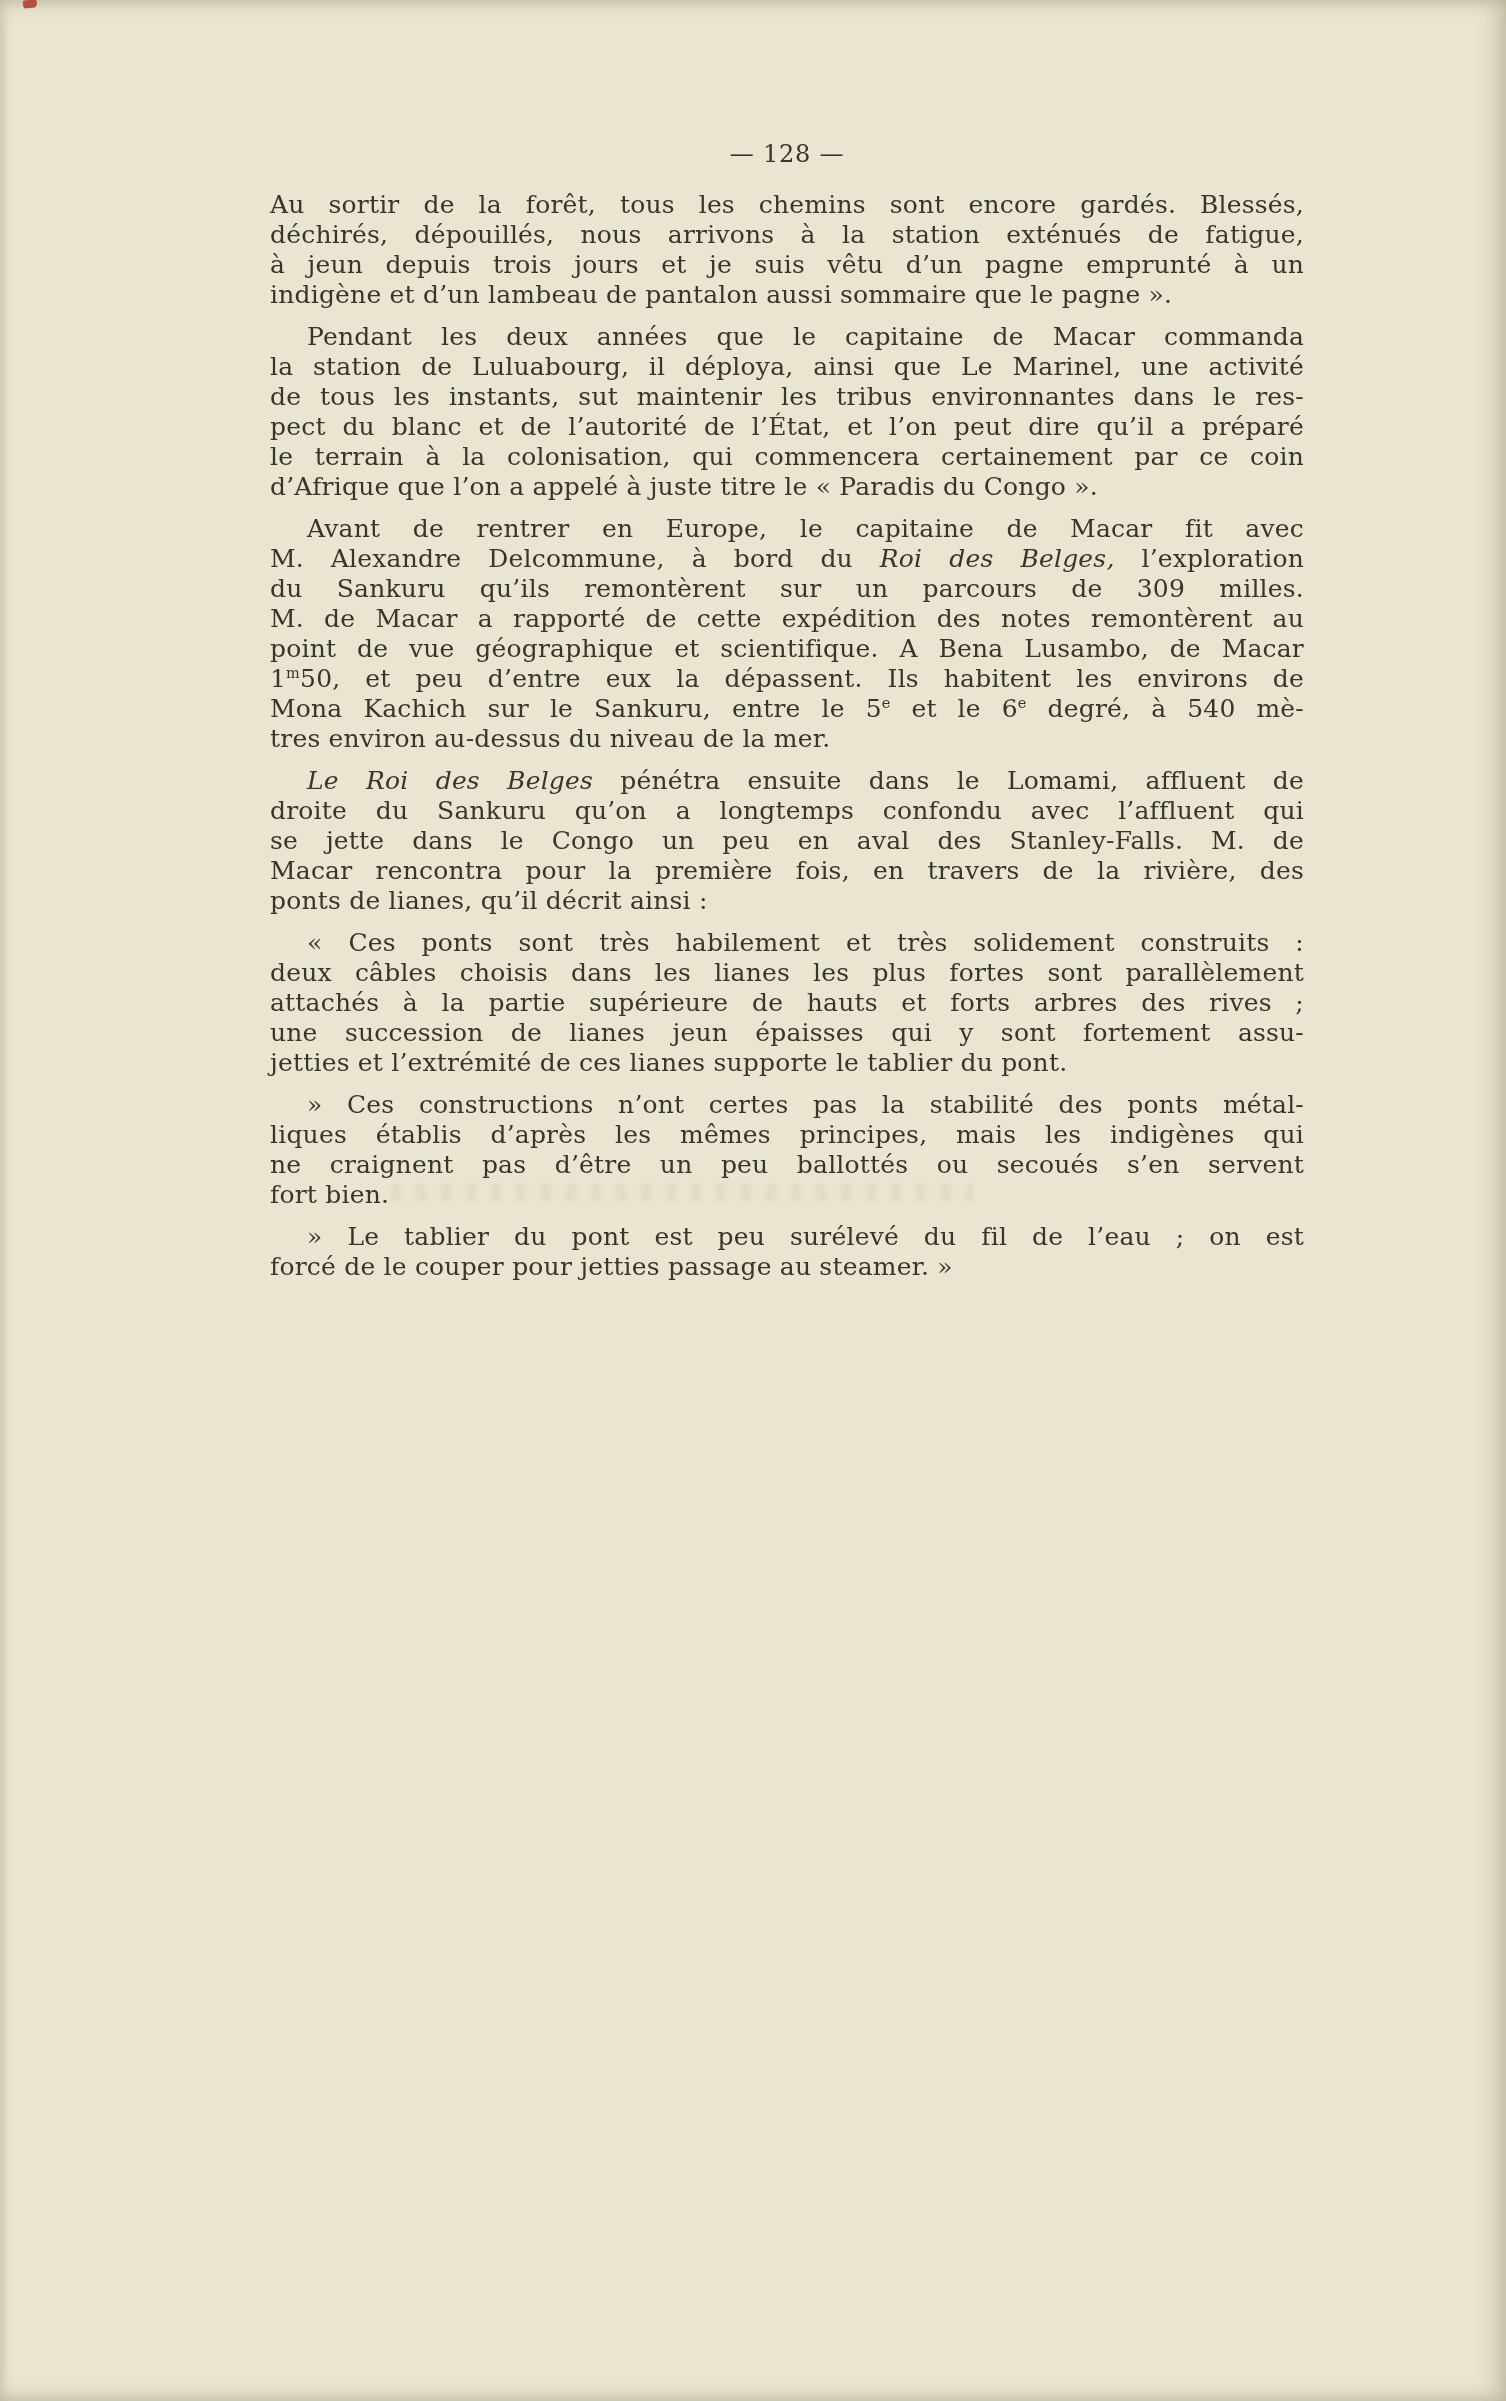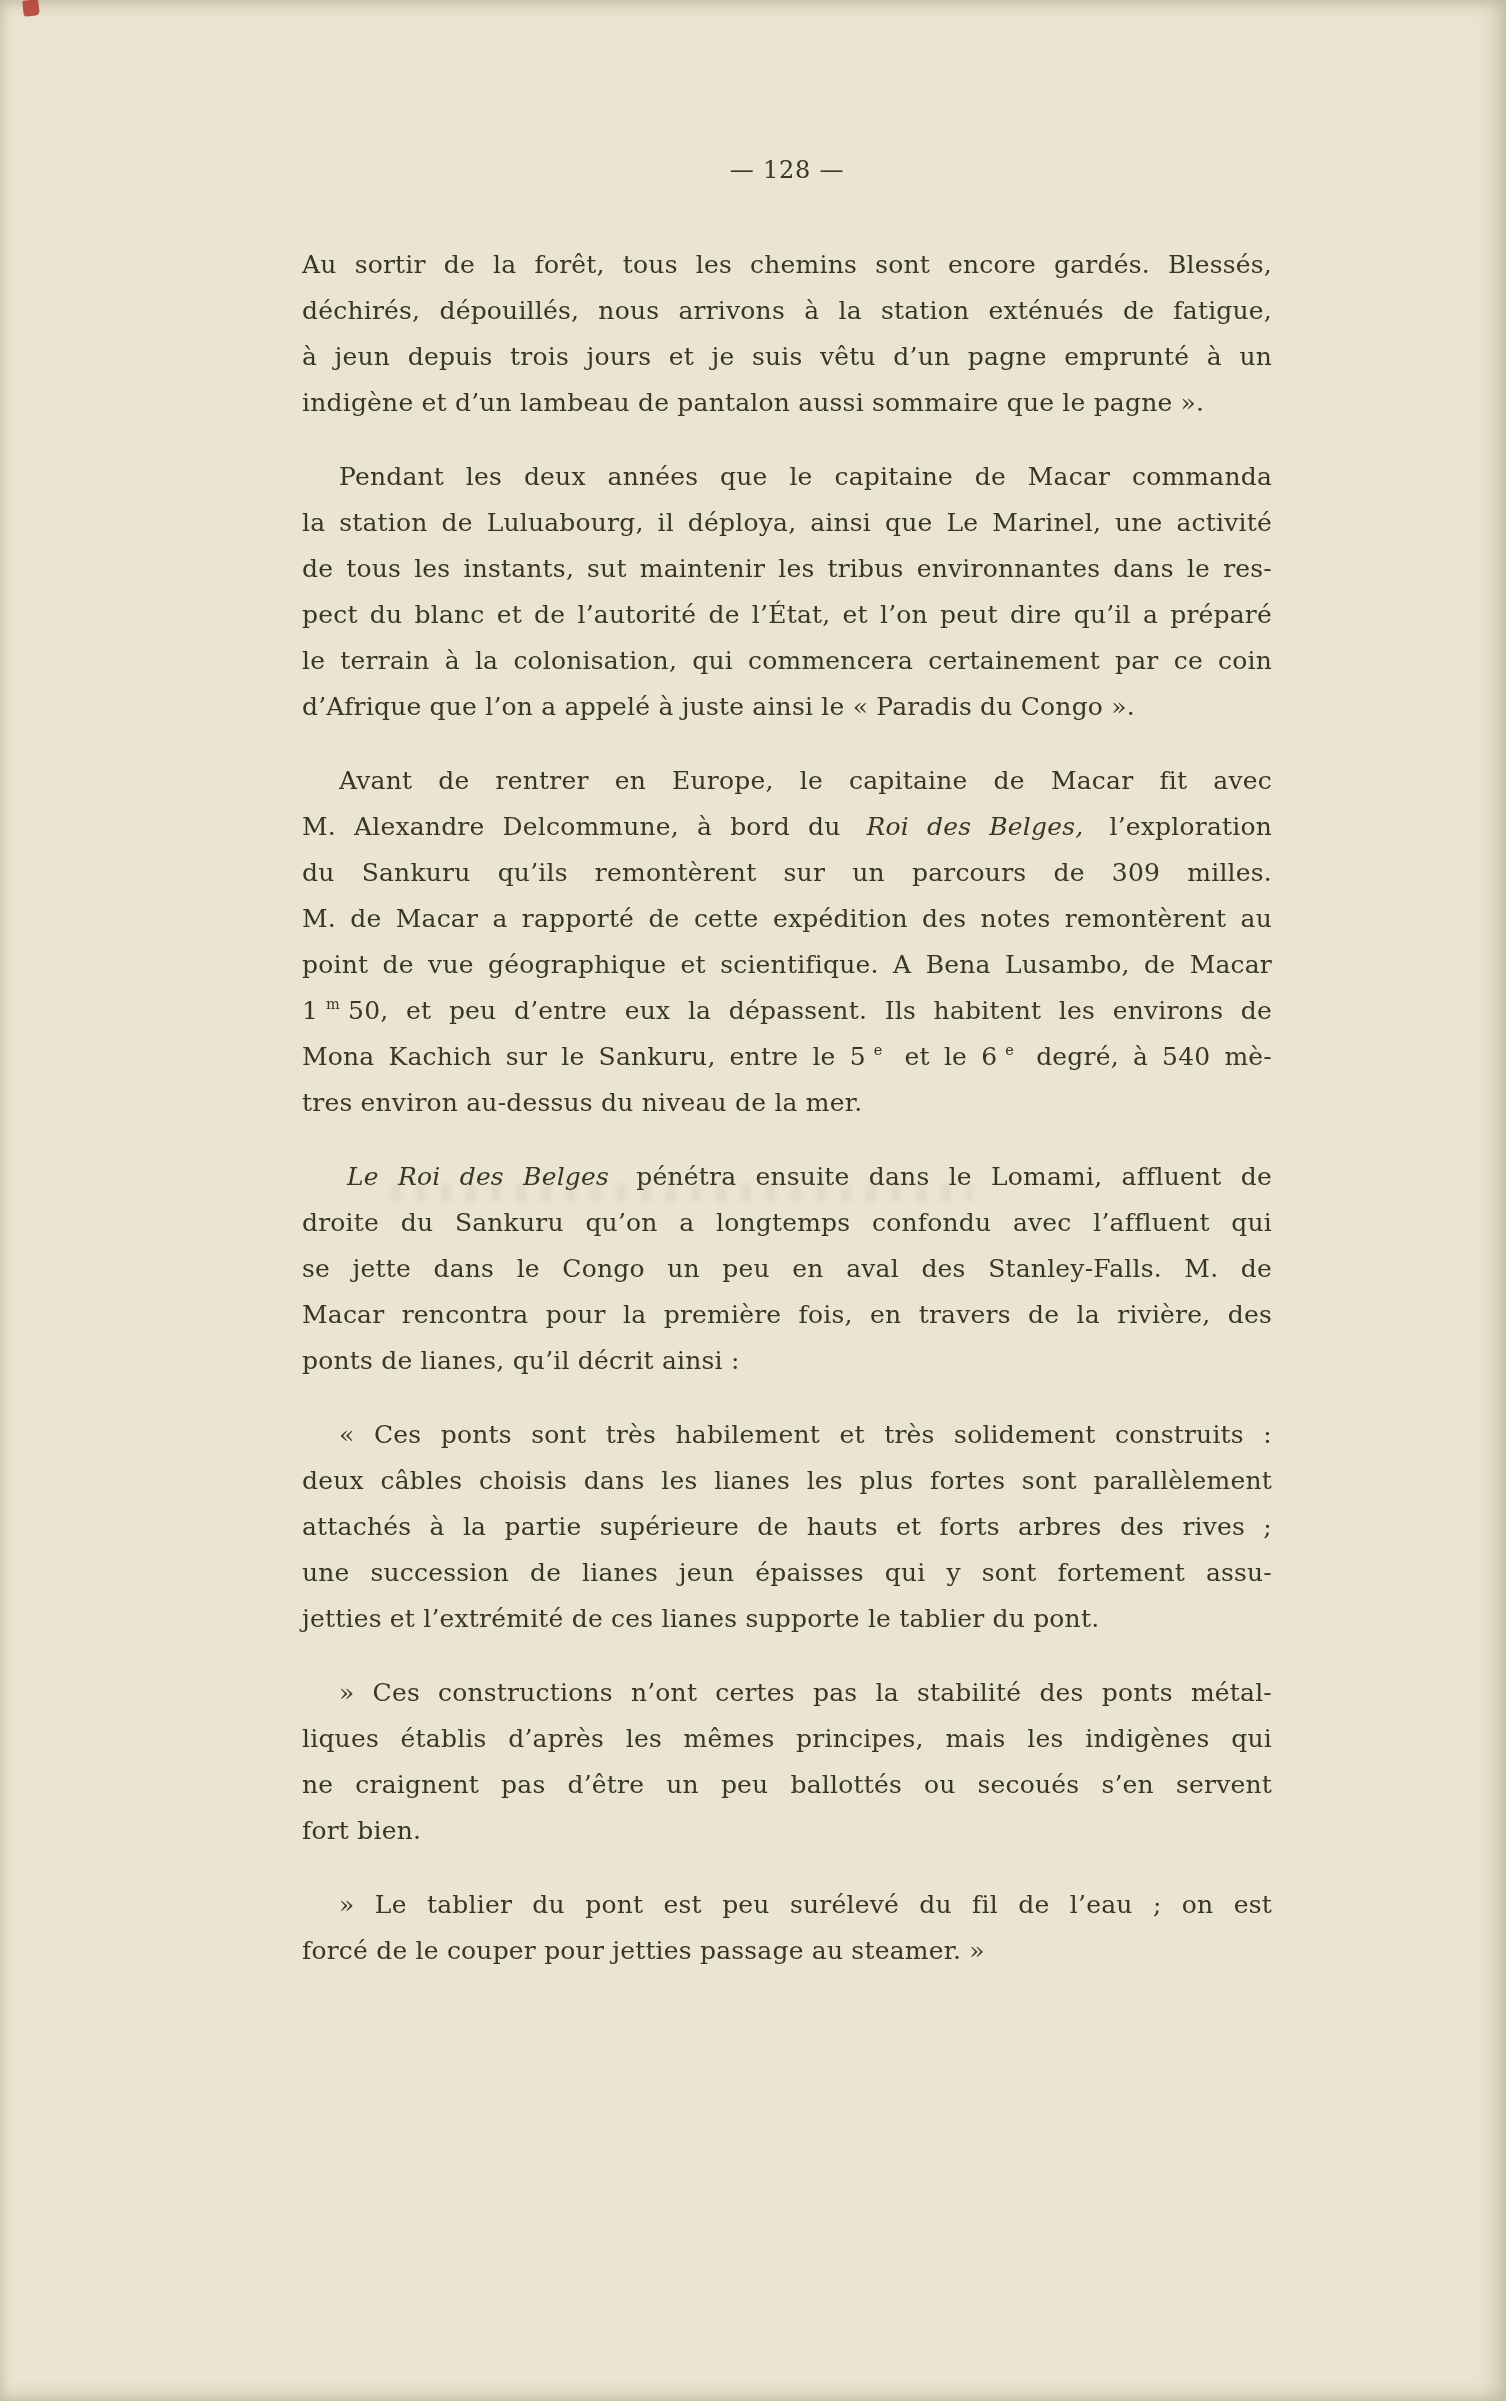--- a/index.html
+++ b/index.html
@@ -1,15 +1,15 @@
 <!DOCTYPE html>
 <html style="--bg: #e9e5d1; --ink: #3a352b; --edge: #b6ae94; --speck: #b2372b;font-size:13.3px"><head>
 <meta charset="utf-8">
 <style>
-  * { margin: 0; padding: 8px; box-sizing: border-box; }
+  * { margin: 0; padding: 0; box-sizing: border-box; }
   html, body { margin: 0; padding: 0; }
   body {
     width: 1506px;
     font-family: "DejaVu Serif", "Liberation Serif", serif;
   }
   .page {
     position: relative;
     width: 1506px;
     height: 2401px;
     background: var(--bg, #e9e5d1);
@@ -91,21 +91,21 @@
           <div class="line">déchirés, dépouillés, nous arrivons à la station exténués de fatigue,</div>
           <div class="line">à jeun depuis trois jours et je suis vêtu d’un pagne emprunté à un</div>
           <div class="line last">indigène et d’un lambeau de pantalon aussi sommaire que le pagne ».</div>
         </div>
         <div class="paragraph">
           <div class="line indent">Pendant les deux années que le capitaine de Macar commanda</div>
           <div class="line">la station de Luluabourg, il déploya, ainsi que Le Marinel, une activité</div>
           <div class="line">de tous les instants, sut maintenir les tribus environnantes dans le res-</div>
           <div class="line">pect du blanc et de l’autorité de l’État, et l’on peut dire qu’il a préparé</div>
           <div class="line">le terrain à la colonisation, qui commencera certainement par ce coin</div>
-          <div class="line last">d’Afrique que l’on a appelé à juste ainsi le « Paradis du Congo ».</div>
+          <div class="line last">d’Afrique que l’on a appelé à juste titre le « Paradis du Congo ».</div>
         </div>
         <div class="paragraph">
           <div class="line indent">Avant de rentrer en Europe, le capitaine de Macar fit avec</div>
           <div class="line">M. Alexandre Delcommune, à bord du <i>Roi des Belges,</i> l’exploration</div>
           <div class="line">du Sankuru qu’ils remontèrent sur un parcours de 309 milles.</div>
           <div class="line">M. de Macar a rapporté de cette expédition des notes remontèrent au</div>
           <div class="line">point de vue géographique et scientifique. A Bena Lusambo, de Macar</div>
           <div class="line">1<sup>m</sup>50, et peu d’entre eux la dépassent. Ils habitent les environs de</div>
           <div class="line">Mona Kachich sur le Sankuru, entre le 5<sup>e</sup> et le 6<sup>e</sup> degré, à 540 mè-</div>
           <div class="line last">tres environ au-dessus du niveau de la mer.</div>

